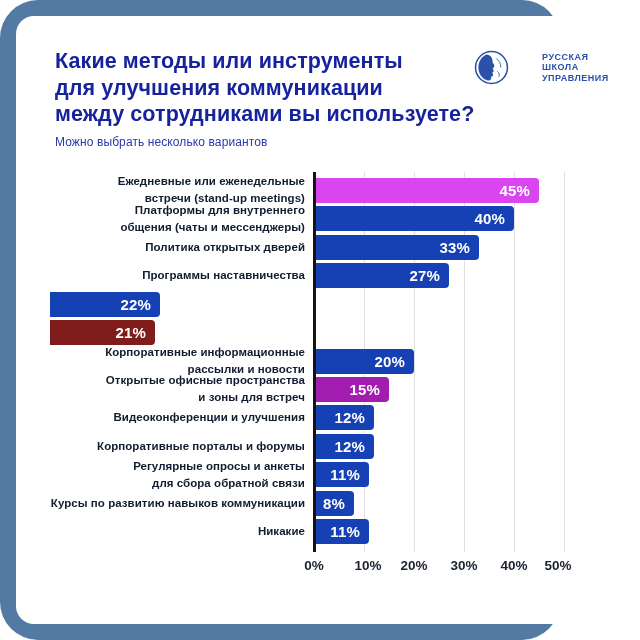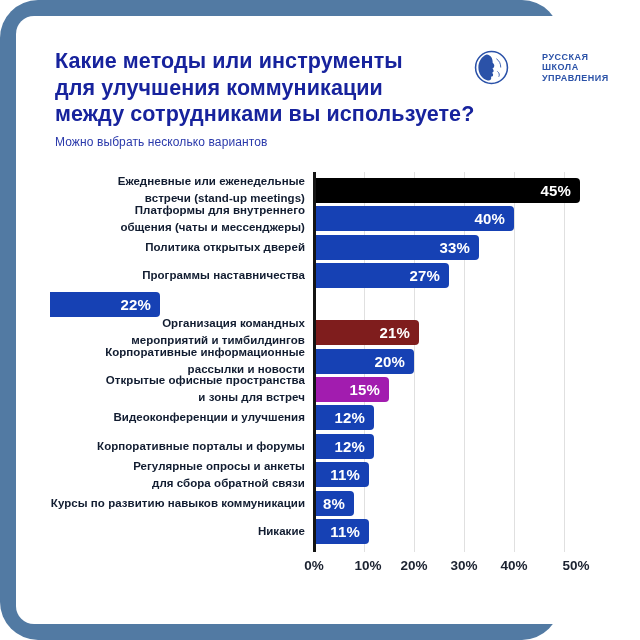--- a/index.html
+++ b/index.html
@@ -89,21 +89,21 @@
           <div class="gridline" style="left: 200px; background: rgb(224, 224, 224);"></div>
           <div class="gridline" style="left: 250px; background: rgb(224, 224, 224);"></div>
         </div>
       <div class="rows">
           <div class="row">
             <div class="cat">
               <span>Ежедневные или еженедельные
 встречи (stand-up meetings)</span>
             </div>
             <div class="track">
-              <div class="bar" style="width: 225px; background: #000000; padding-left: 41px;">
+              <div class="bar" style="width: 225px; background: #d946ef;">
                 <span style="color: rgb(255, 255, 255);">45%</span>
               </div>
             </div>
           </div>
           <div class="row">
             <div class="cat">
               <span>Платформы для внутреннего
 общения (чаты и мессенджеры)</span>
             </div>
             <div class="track">
@@ -133,24 +133,20 @@
             </div>
           </div>
           <div class="row">
             <div class="track">
               <div class="bar" style="width: 110px; background: rgb(22, 65, 180);">
                 <span style="color: rgb(255, 255, 255);">22%</span>
               </div>
             </div>
           </div>
           <div class="row">
-            <div class="cat">
-              <span>Организация командных
-мероприятий и тимбилдингов</span>
-            </div>
             <div class="track">
               <div class="bar" style="width: 105px; background: #7f1d1d;">
                 <span style="color: rgb(255, 255, 255);">21%</span>
               </div>
             </div>
           </div>
           <div class="row">
             <div class="cat">
               <span>Корпоративные информационные
 рассылки и новости</span>
@@ -223,18 +219,18 @@
               </div>
             </div>
           </div>
         </div>
       <div class="axis-labels">
           <span style="left: 0px;">0%</span>
           <span style="left: 54px;">10%</span>
           <span style="left: 100px;">20%</span>
           <span style="left: 150px;">30%</span>
           <span style="left: 200px;">40%</span>
-          <span style="left: 262px;">50%</span>
+          <span style="left: 244px;">50%</span>
         </div>
     </div>
 
   </div>
 </div>
 
 </body></html>

